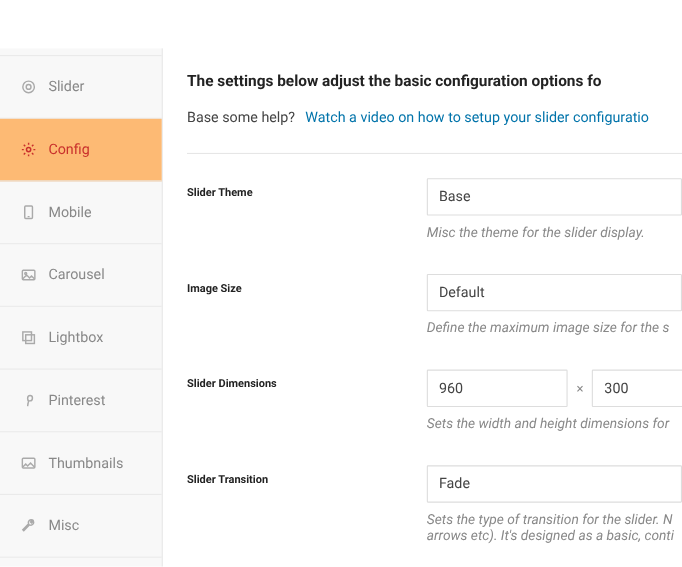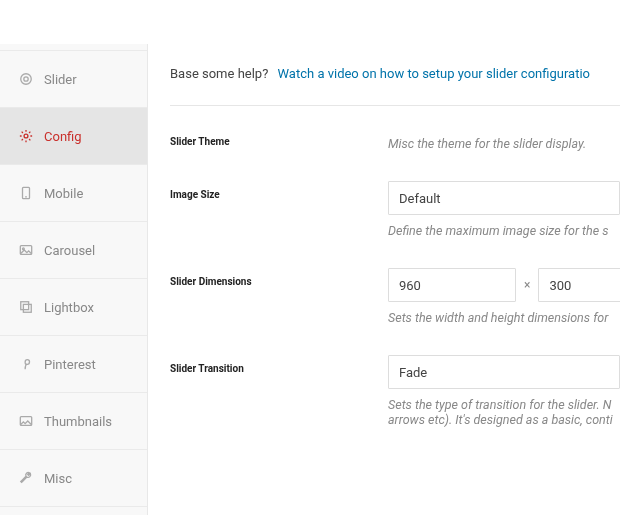--- a/index.html
+++ b/index.html
@@ -1,21 +1,21 @@
 <!DOCTYPE html>
 <html><head>
   <meta charset="utf-8">
   <style>
     * { box-sizing: border-box; margin: 0; padding: 0; }
     body { font-family: -apple-system, BlinkMacSystemFont, "Segoe UI", Roboto, sans-serif; font-size: 13px; color: #333; background: #fff; width: 620px; height: 515px; overflow: hidden; }
     .container { display: flex; height: 100%; margin-top: 44px; }
     .sidebar { width: 148px; background: #f8f8f8; border-right: 1px solid #e8e8e8; }
     .sidebar-item { display: flex; align-items: center; padding: 20px 18px; color: #888; cursor: pointer; border-bottom: 1px solid #eaeaea; font-size: 13px; }
     .sidebar-item:first-child { border-top: 1px solid #eaeaea; margin-top: 6px; }
-    .sidebar-item.active { background: #e5e5e5; color: #c9302c; }
+    .sidebar-item.active { background: #fdba74; color: #c9302c; }
     .sidebar-item .icon { width: 16px; height: 16px; margin-right: 10px; display: inline-flex; align-items: center; justify-content: center; }
     .sidebar-item .icon svg { width: 14px; height: 14px; stroke: #aaa; fill: none; stroke-width: 1.5; }
     .sidebar-item.active .icon svg { stroke: #c9302c; }
     .main { flex: 1; padding: 22px 0 0 22px; overflow: hidden; }
     .heading { font-size: 14px; font-weight: bold; color: #222; margin-bottom: 18px; white-space: nowrap; }
     .help-row { font-size: 13px; color: #444; margin-bottom: 24px; white-space: nowrap; }
     .help-row a { color: #0073aa; text-decoration: none; margin-left: 6px; }
     .divider { border: none; border-top: 1px solid #e6e6e6; margin-bottom: 22px; }
     .form-row { display: flex; align-items: flex-start; margin-bottom: 30px; }
     .form-label { width: 218px; font-size: 10px; font-weight: bold; color: #222; padding-top: 8px; flex-shrink: 0; }
@@ -98,29 +98,31 @@
       <span class="icon">
           <svg viewBox="0 0 16 16">
             <path d="M13 3a3 3 0 01-4 4L4 12l-1 1-1-1 1-1 5-5a3 3 0 014-4l-2 2 1 1 2-2z"></path>
           </svg>
         </span>
       <span>Misc</span>
     </div>
   </div>
 
   <div class="main">
+    <div class="heading">The settings below adjust the basic configuration options fo</div>
     <div class="help-row">
       <span>Base some help?</span>
       <a href="#">Watch a video on how to setup your slider configuratio</a>
     </div>
     <hr class="divider">
 
     <div class="form-row">
       <div class="form-label">Slider Theme</div>
       <div class="form-control-wrap">
+        <input class="select" value="Base" style="">
         <div class="field-help">Misc the theme for the slider display.</div>
       </div>
     </div>
 
     <div class="form-row">
       <div class="form-label">Image Size</div>
       <div class="form-control-wrap">
         <input class="select" value="Default" style="">
         <div class="field-help">Define the maximum image size for the s</div>
       </div>

